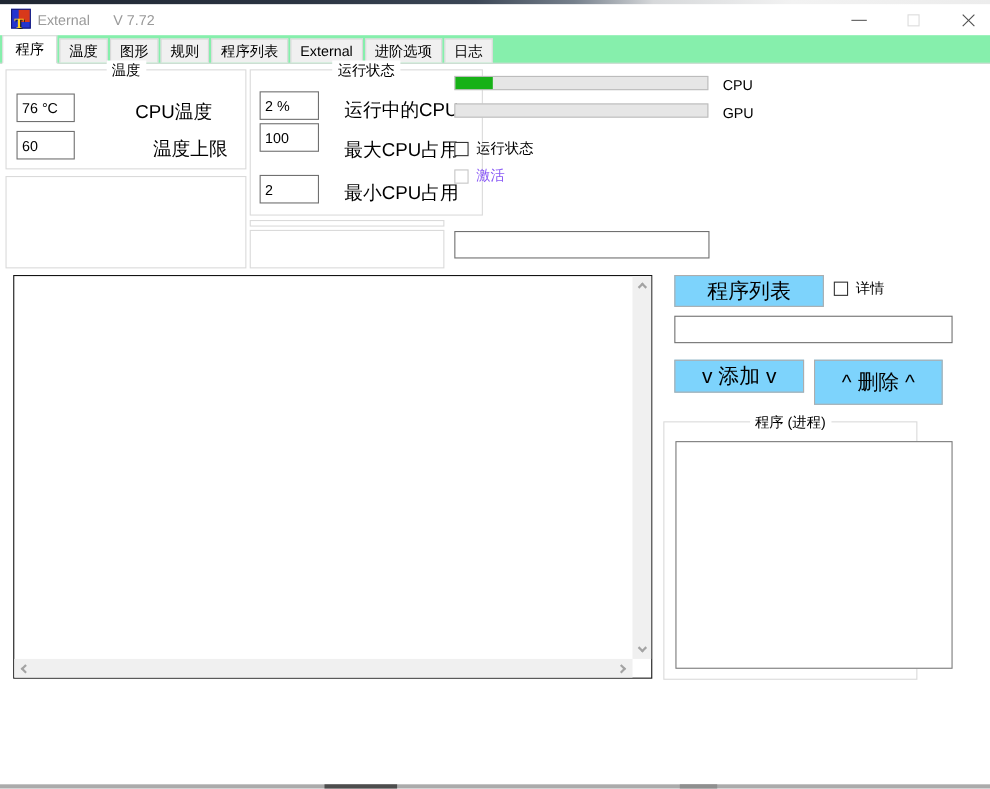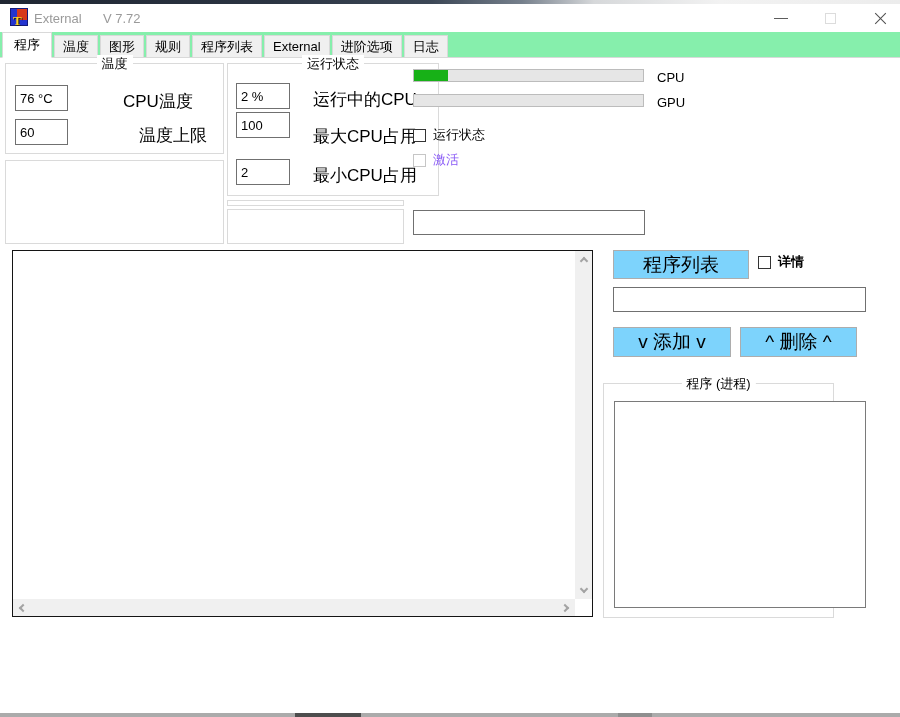--- a/index.html
+++ b/index.html
@@ -86,21 +86,21 @@
   .chev.up    { transform:rotate(-45deg); }
   .chev.down  { transform:rotate(135deg); }
   .chev.left  { transform:rotate(-135deg); }
   .chev.right { transform:rotate(45deg); }
 
   
   .wbtn { position:absolute; background:#7dd3fc; border:1px solid #adadad; font-size:19px;
     display:flex; align-items:center; justify-content:center; font-family:inherit; cursor:default; }
   .btn-list   { left:613px; top:250px; width:136px; height:29px; }
   .btn-add    { left:613px; top:327px; width:118px; height:30px; }
-  .btn-remove { left:740px; top:327px; width:117px; height:30px; }
+  .btn-remove { left:740px; top:327px; width:117px; height:41px; }
   .gb-process { left:603px; top:383px; width:231px; height:235px;text-align:right; }
   .process-list { position:absolute; left:10px; top:17px; width:252px; height:207px;
     border:1px solid #7a7a7a; background:#fff; }
 </style>
 </head>
 <body>
 
 <div class="top-strip"></div>
 
 <div class="titlebar">
@@ -183,21 +183,21 @@
     <span class="chev up"></span>
     <span class="chev down"></span>
   </div>
   <div class="hscroll">
     <span class="chev left"></span>
     <span class="chev right"></span>
   </div>
 </div>
 
 <button class="wbtn btn-list">程序列表</button>
-<div class="cb" style="left:758px; top:253px;font-weight:bold;">
+<div class="cb" style="left:758px; top:253px;">
   <span class="box"></span>
   <span class="cb-label">详情</span>
 </div>
 <input class="tfield" style="left: 613px; top: 287px; width: 253px; height: 25px;" value="">
 <button class="wbtn btn-add">v 添加 v</button>
 <button class="wbtn btn-remove">^ 删除 ^</button>
 
 <div class="groupbox gb-process">
   <span class="gb-title">程序 (进程)</span>
   <div class="process-list"></div>

